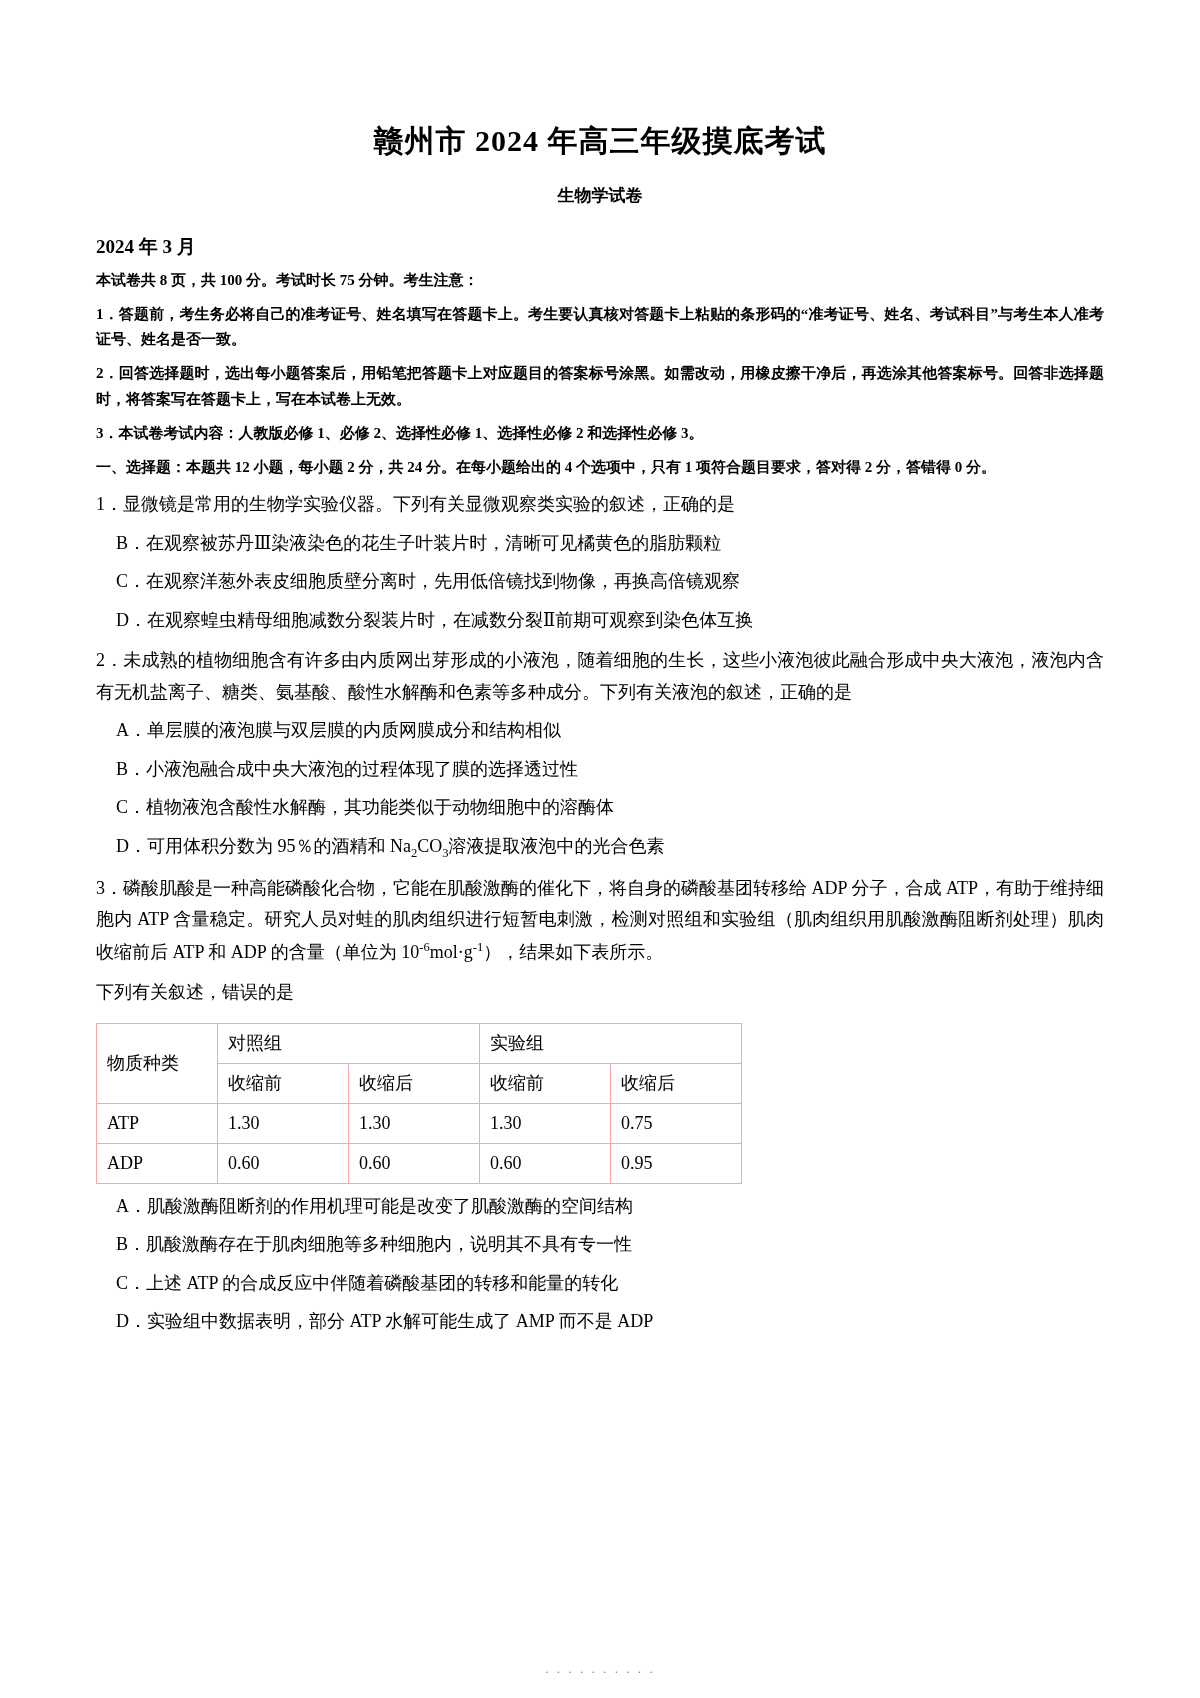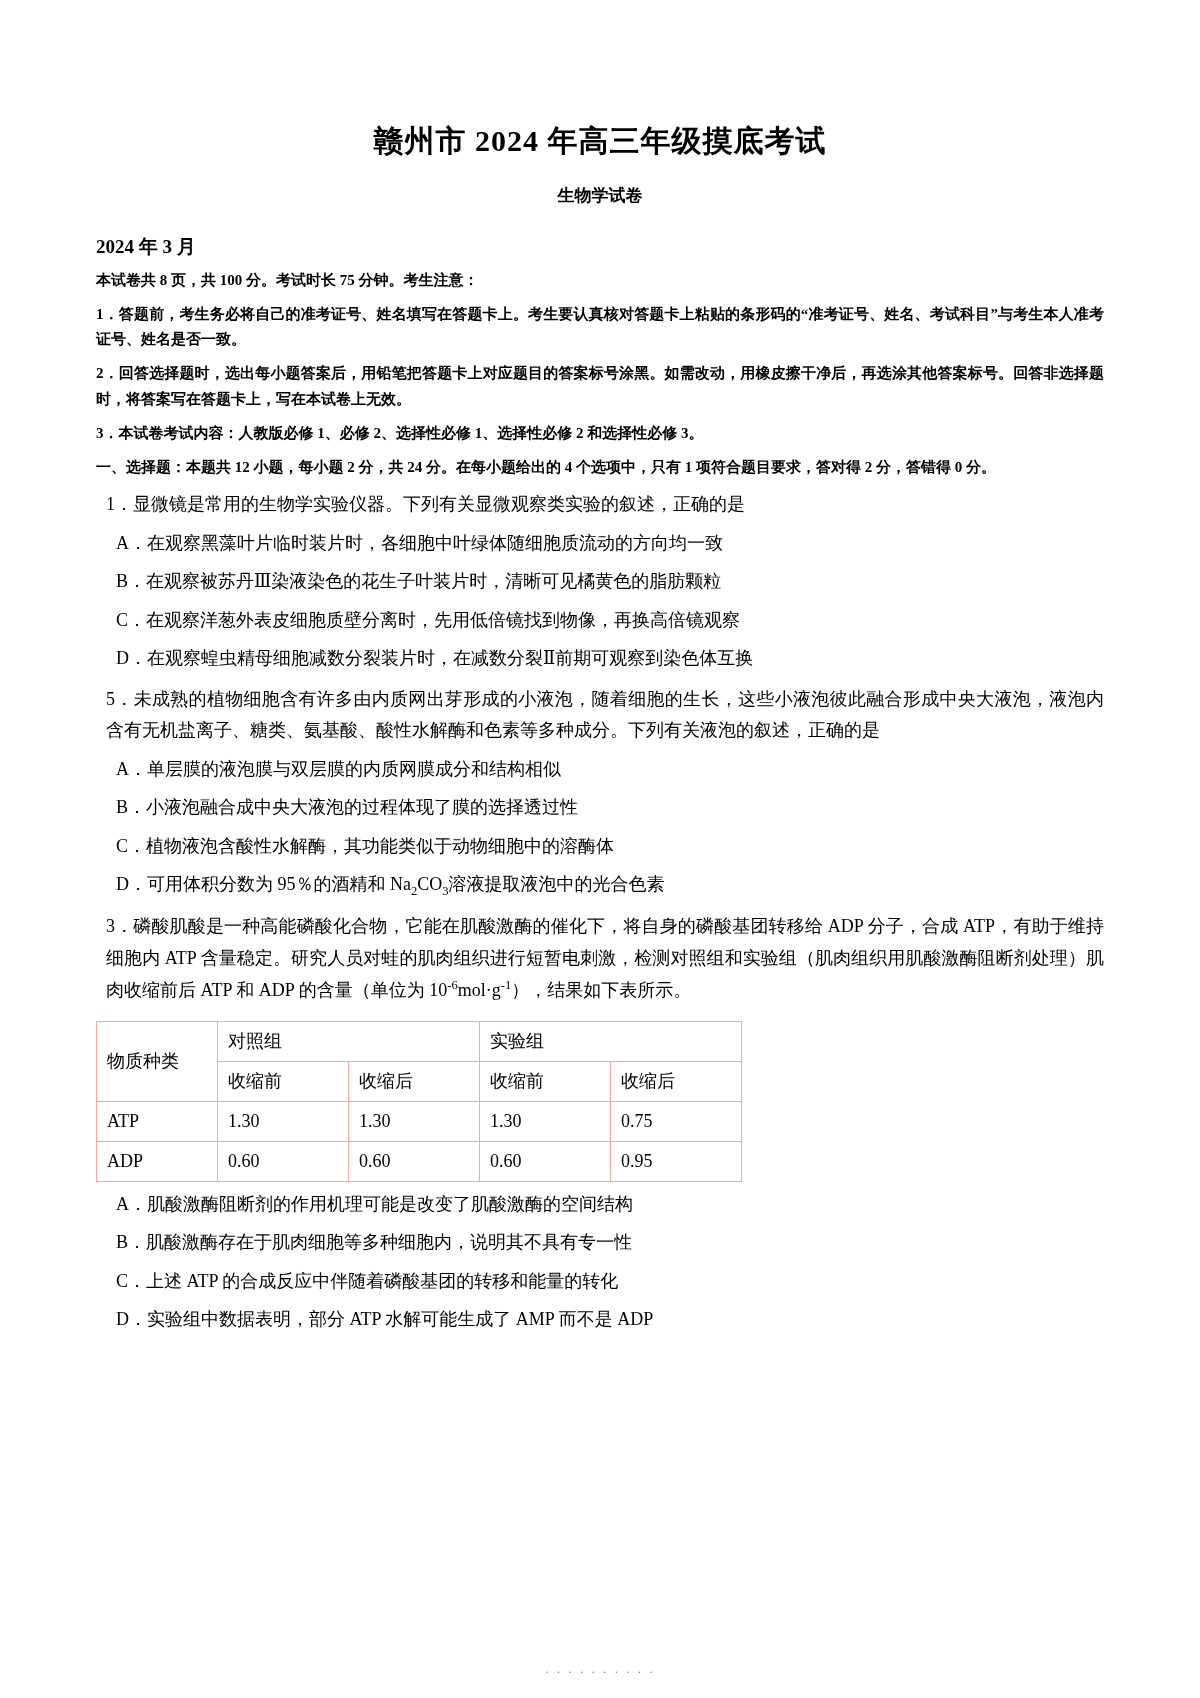--- a/index.html
+++ b/index.html
@@ -46,21 +46,21 @@
     line-height: 1.72;
     margin: 8px 0 0 0;
     text-align: justify;
   }
   .para.bold {
     font-weight: bold;
   }
   .q-text {
     font-size: 18px;
     line-height: 1.75;
-    margin: 9px 0 0 10px;
+    margin: 9px 0 0 0;
     text-align: justify;
   }
   .opt {
     font-size: 18px;
     line-height: 1.75;
     margin: 7px 0 0 0;
     padding-left: 20px;
     text-align: justify;
   }
   table.data-table {
@@ -100,32 +100,32 @@
   <div class="title-sub">生物学试卷</div>
   <div class="date-line">2024 年 3 月</div>
 
   <div class="para bold">本试卷共 8 页，共 100 分。考试时长 75 分钟。考生注意：</div>
   <div class="para bold">1．答题前，考生务必将自己的准考证号、姓名填写在答题卡上。考生要认真核对答题卡上粘贴的条形码的“准考证号、姓名、考试科目”与考生本人准考证号、姓名是否一致。</div>
   <div class="para bold">2．回答选择题时，选出每小题答案后，用铅笔把答题卡上对应题目的答案标号涂黑。如需改动，用橡皮擦干净后，再选涂其他答案标号。回答非选择题时，将答案写在答题卡上，写在本试卷上无效。</div>
   <div class="para bold">3．本试卷考试内容：人教版必修 1、必修 2、选择性必修 1、选择性必修 2 和选择性必修 3。</div>
   <div class="para bold">一、选择题：本题共 12 小题，每小题 2 分，共 24 分。在每小题给出的 4 个选项中，只有 1 项符合题目要求，答对得 2 分，答错得 0 分。</div>
 
   <div class="q-text">1．显微镜是常用的生物学实验仪器。下列有关显微观察类实验的叙述，正确的是</div>
-  <div class="opt">A．在观察黑藻叶片临时装片时，各细胞中叶绿体随细胞质流动的方向均一致</div>
   <div class="opt">B．在观察被苏丹Ⅲ染液染色的花生子叶装片时，清晰可见橘黄色的脂肪颗粒</div>
   <div class="opt">C．在观察洋葱外表皮细胞质壁分离时，先用低倍镜找到物像，再换高倍镜观察</div>
   <div class="opt">D．在观察蝗虫精母细胞减数分裂装片时，在减数分裂Ⅱ前期可观察到染色体互换</div>
 
-  <div class="q-text">5．未成熟的植物细胞含有许多由内质网出芽形成的小液泡，随着细胞的生长，这些小液泡彼此融合形成中央大液泡，液泡内含有无机盐离子、糖类、氨基酸、酸性水解酶和色素等多种成分。下列有关液泡的叙述，正确的是</div>
+  <div class="q-text">2．未成熟的植物细胞含有许多由内质网出芽形成的小液泡，随着细胞的生长，这些小液泡彼此融合形成中央大液泡，液泡内含有无机盐离子、糖类、氨基酸、酸性水解酶和色素等多种成分。下列有关液泡的叙述，正确的是</div>
   <div class="opt">A．单层膜的液泡膜与双层膜的内质网膜成分和结构相似</div>
   <div class="opt">B．小液泡融合成中央大液泡的过程体现了膜的选择透过性</div>
   <div class="opt">C．植物液泡含酸性水解酶，其功能类似于动物细胞中的溶酶体</div>
   <div class="opt"><span>D．可用体积分数为 95％的酒精和 Na</span><sub>2</sub><span>CO</span><sub>3</sub><span>溶液提取液泡中的光合色素</span></div>
 
   <div class="q-text"><span>3．磷酸肌酸是一种高能磷酸化合物，它能在肌酸激酶的催化下，将自身的磷酸基团转移给 ADP 分子，合成 ATP，有助于维持细胞内 ATP 含量稳定。研究人员对蛙的肌肉组织进行短暂电刺激，检测对照组和实验组（肌肉组织用肌酸激酶阻断剂处理）肌肉收缩前后 ATP 和 ADP 的含量（单位为 10</span><sup>-6</sup><span>mol·g</span><sup>-1</sup><span>），结果如下表所示。</span></div>
+  <div class="q-text">下列有关叙述，错误的是</div>
 
   <table class="data-table">
     <tbody>
         <tr>
       <td class="tbl-col-a" rowspan="2">物质种类</td>
       <td class="tbl-col-b" colspan="2">对照组</td>
       <td class="tbl-col-b" colspan="2">实验组</td>
     </tr>
     <tr>
       <td class="tbl-col-b">收缩前</td>

